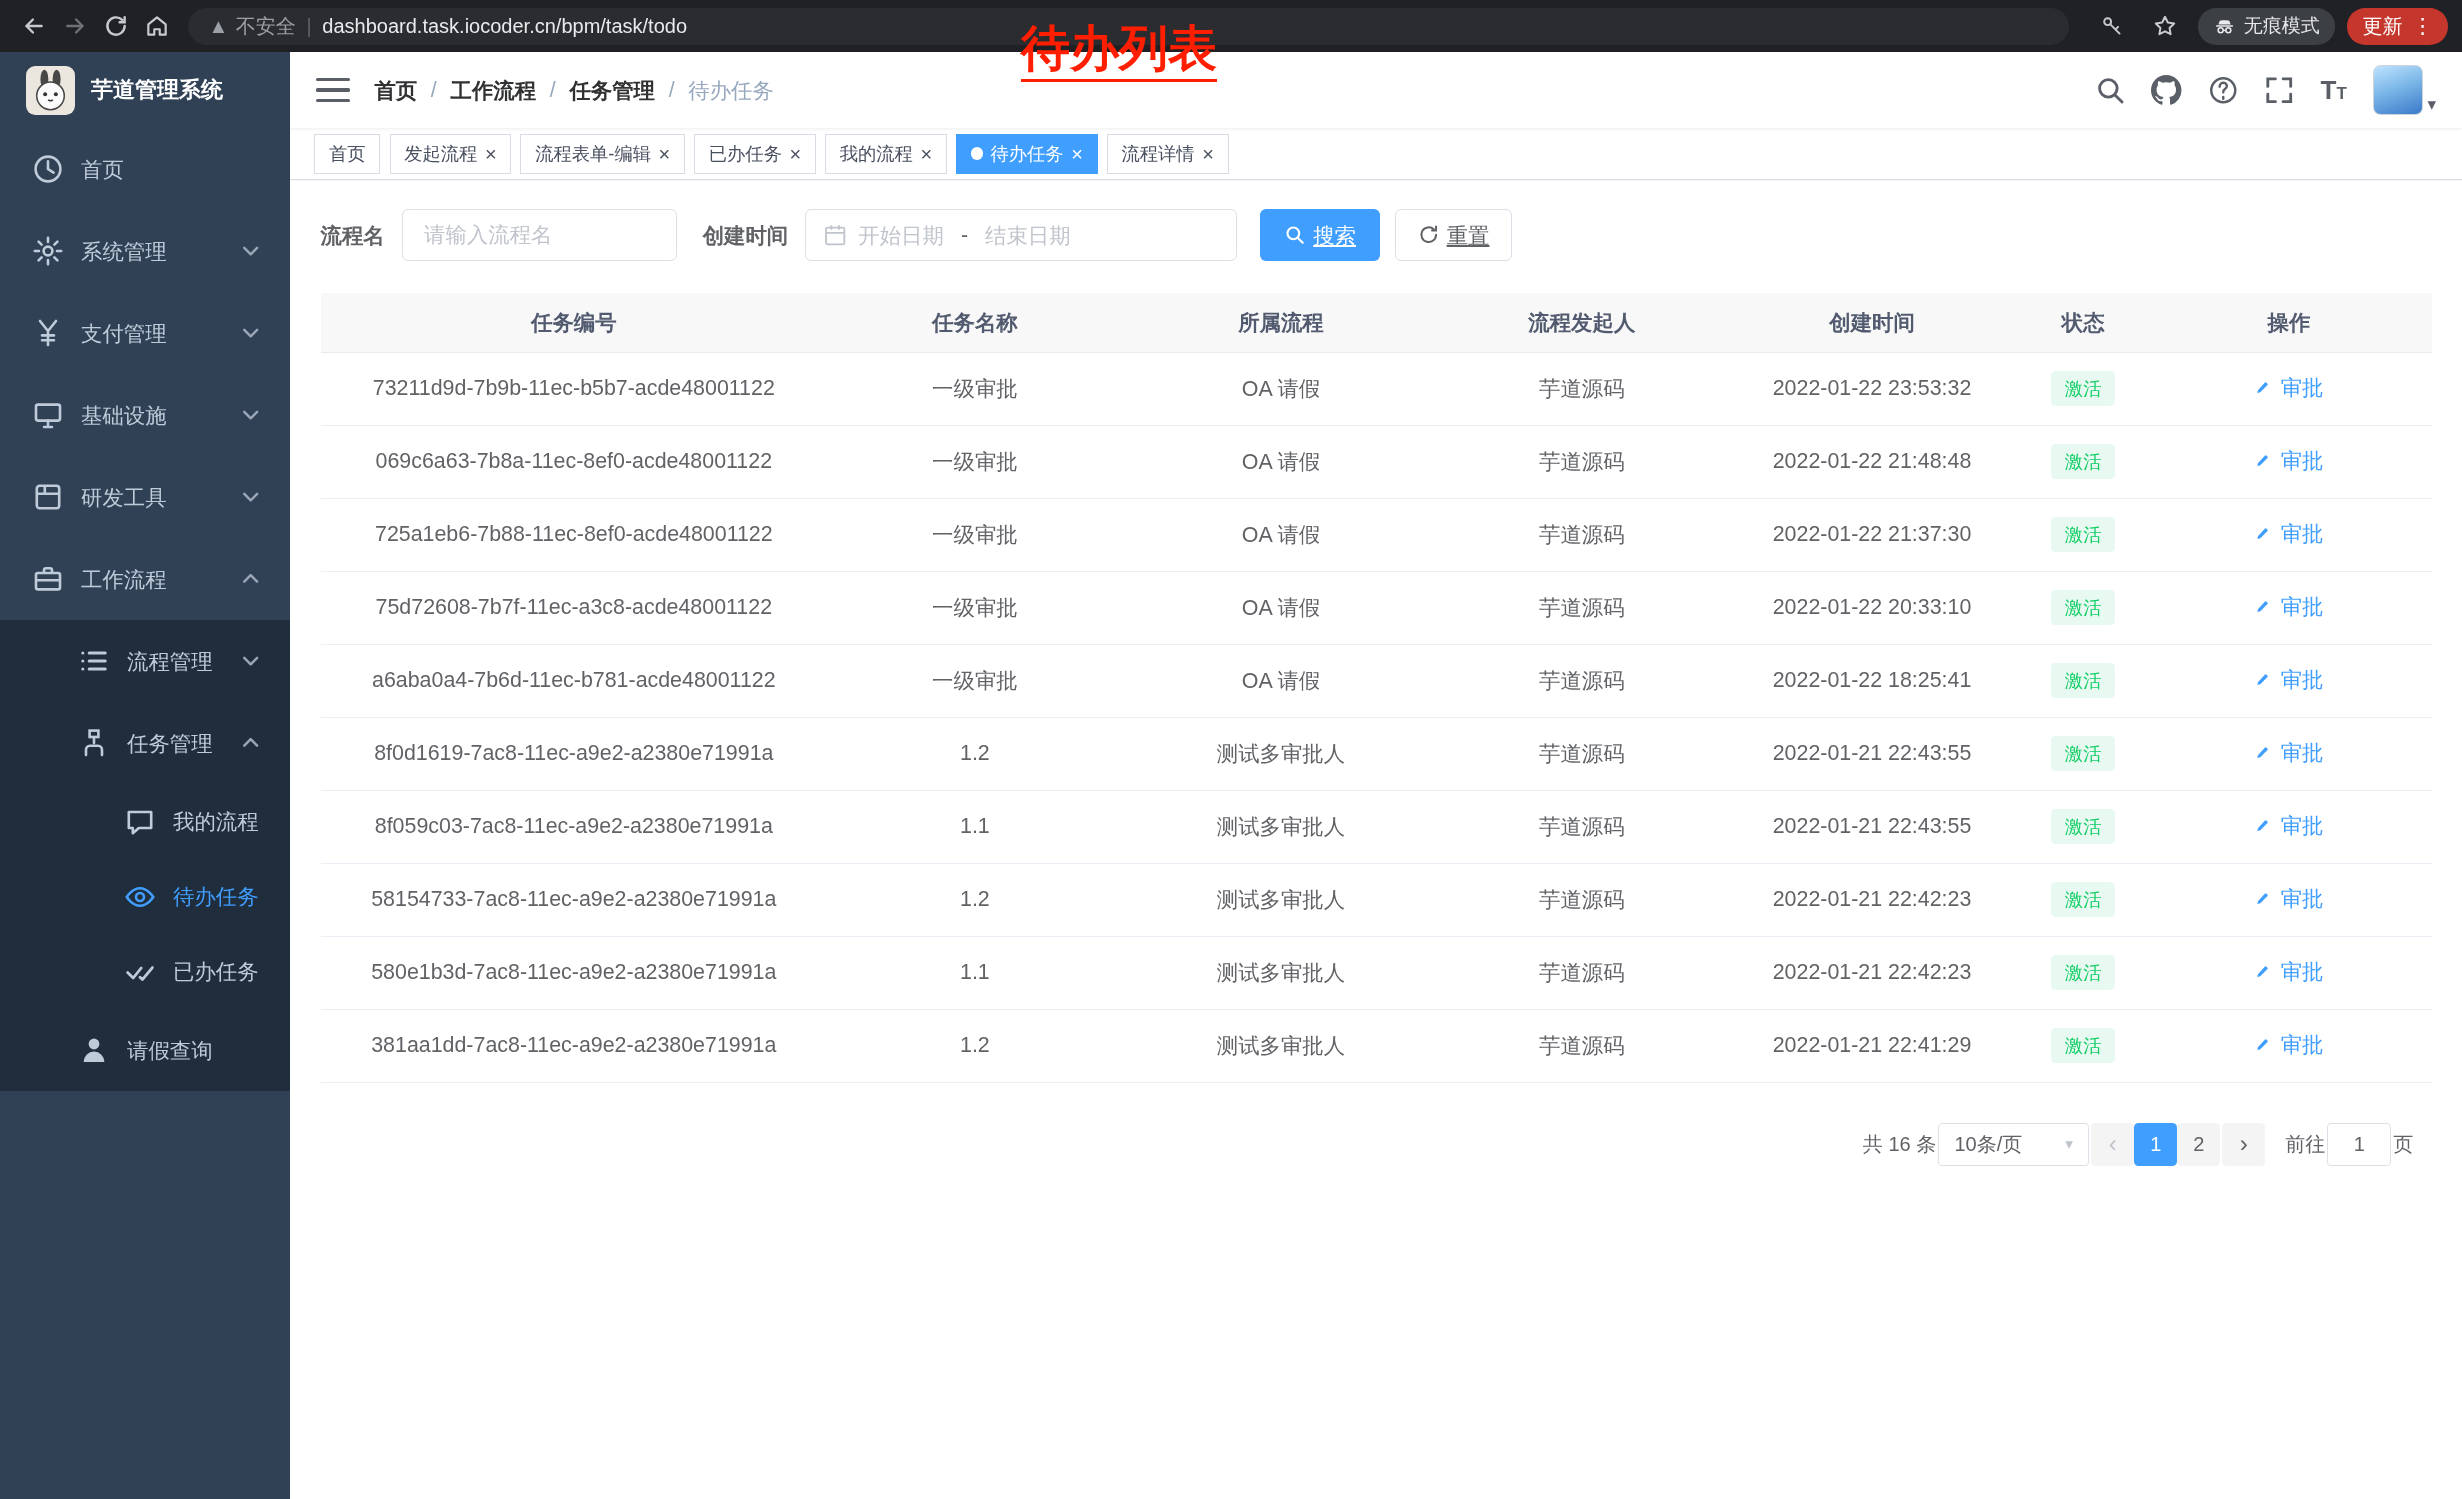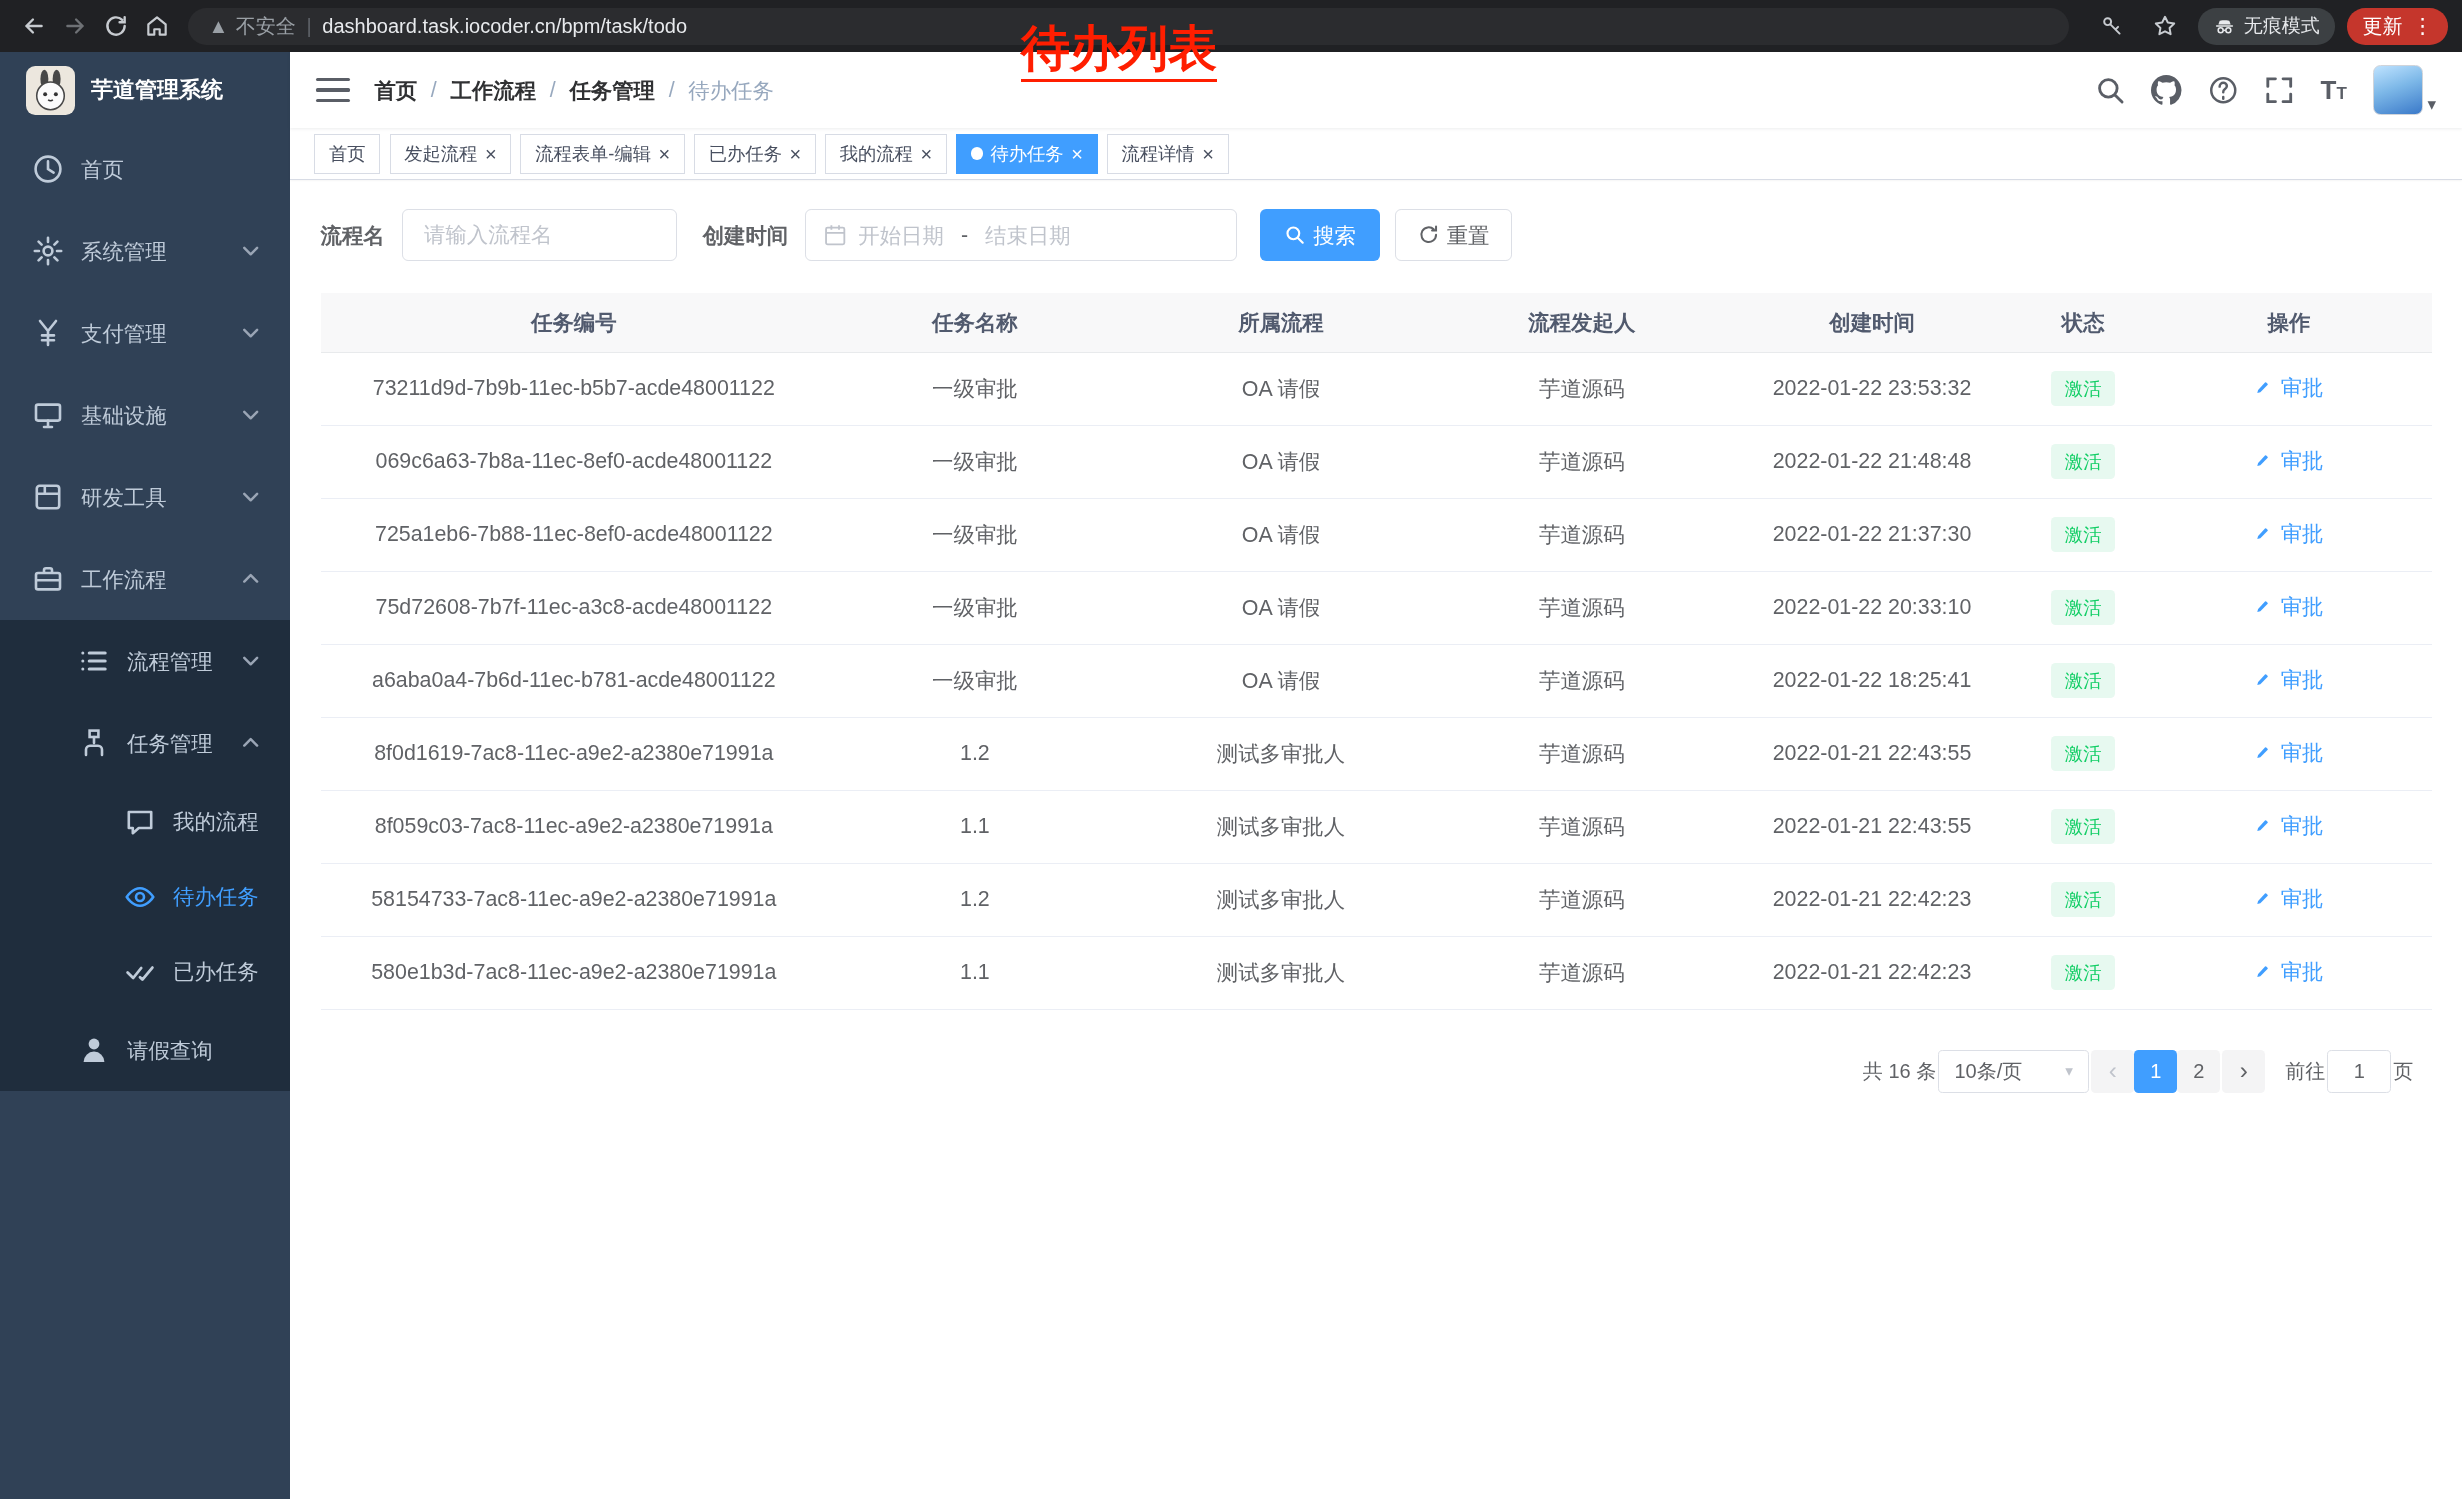--- a/index.html
+++ b/index.html
@@ -82,21 +82,21 @@
   .filters { display:flex; align-items:center; margin-bottom:32px; font-size:21.4px; color:#606266; }
   .flabel { font-weight:700; color:#606266; margin-right:17px; white-space:nowrap; }
   .flabel.second { margin-left:26px; }
   .el-input { width:275px; height:52px; border:0.8px solid #dcdfe6; border-radius:6.1px; padding:0 21.4px; font-size:21.4px; color:#606266; outline:none; font-family:inherit; }
   .el-input::placeholder { color:#c0c4cc; }
   .daterange { width:432px; height:52px; border:0.8px solid #dcdfe6; border-radius:6.1px; display:flex; align-items:center; padding:0 17px; font-size:21.4px; cursor:text; }
   .daterange .cal { width:24.4px; height:24.4px; color:#c0c4cc; margin-right:10.7px; flex-shrink:0; }
   .daterange .cal svg { width:100%; height:100%; }
   .ph { color:#c0c4cc; }
   .range-sep { color:#606266; margin:0 17px; }
-  .btn { height:52px; border-radius:6.1px; display:inline-flex; align-items:center; font-size:21.4px; cursor:pointer; border:0.8px solid transparent; font-family:inherit; }
+  .btn { height:52px; border-radius:6.1px; display:inline-flex; align-items:center; font-size:21.4px; cursor:pointer; border:0.8px solid transparent; font-family:inherit;text-decoration:underline; }
   .btn svg { width:21.4px; height:21.4px; margin-right:7.6px; }
   .btn-primary { background:#409EFF; color:#fff; padding:0 23px; margin-left:23px; }
   .btn-plain { background:#fff; color:#606266; border-color:#dcdfe6; padding:0 21.4px; margin-left:15.3px; }
 
   table { width:100%; border-collapse:collapse; table-layout:fixed; }
   thead th { background:#f8f8f9; height:59px; font-size:21.4px; color:#515a6e; font-weight:600; text-align:center; border-bottom:0.8px solid #e8eaec; }
   tbody td { height:73px; font-size:21.4px; color:#606266; text-align:center; border-bottom:0.8px solid #ebeef5; overflow:hidden; white-space:nowrap; }
   .badge { display:inline-block; padding:5.3px 13.7px; font-size:18.3px; border-radius:4.6px; background:#e7f9f0; color:#13ce66; }
   .link { color:#409EFF; display:inline-flex; align-items:center; cursor:pointer; text-decoration:none; font-size:21.4px; }
   .link svg { width:20px; height:20px; margin-right:6.1px; }
@@ -606,20 +606,36 @@
                 <td><span class="badge">激活</span></td>
                 <td><a class="link">
                     <span class="pic" style="display:inline-flex;width:20px;height:20px;margin-right:6.1px">
                       <svg viewBox="0 0 16 16" fill="currentColor">
                         <path d="M12.9 1.6l1.5 1.5a1 1 0 0 1 0 1.4L6.1 12.8l-3.5 1 1-3.5L11.5 1.6a1 1 0 0 1 1.4 0z"></path>
                       </svg>
                     </span>
                     <span>审批</span>
                   </a></td>
               </tr>
+              <tr>
+                <td>381aa1dd-7ac8-11ec-a9e2-a2380e71991a</td>
+                <td>1.2</td>
+                <td>测试多审批人</td>
+                <td>芋道源码</td>
+                <td>2022-01-21 22:41:29</td>
+                <td><span class="badge">激活</span></td>
+                <td><a class="link">
+                    <span class="pic" style="display:inline-flex;width:20px;height:20px;margin-right:6.1px">
+                      <svg viewBox="0 0 16 16" fill="currentColor">
+                        <path d="M12.9 1.6l1.5 1.5a1 1 0 0 1 0 1.4L6.1 12.8l-3.5 1 1-3.5L11.5 1.6a1 1 0 0 1 1.4 0z"></path>
+                      </svg>
+                    </span>
+                    <span>审批</span>
+                  </a></td>
+              </tr>
             </tbody>
         </table>
 
         <div class="pagination">
           <span class="ptotal">共 16 条</span>
           <div class="psel">
             <span>10条/页</span>
             <span class="pcaret">▾</span>
           </div>
           <div class="pbtn arrow disabled">‹</div>

